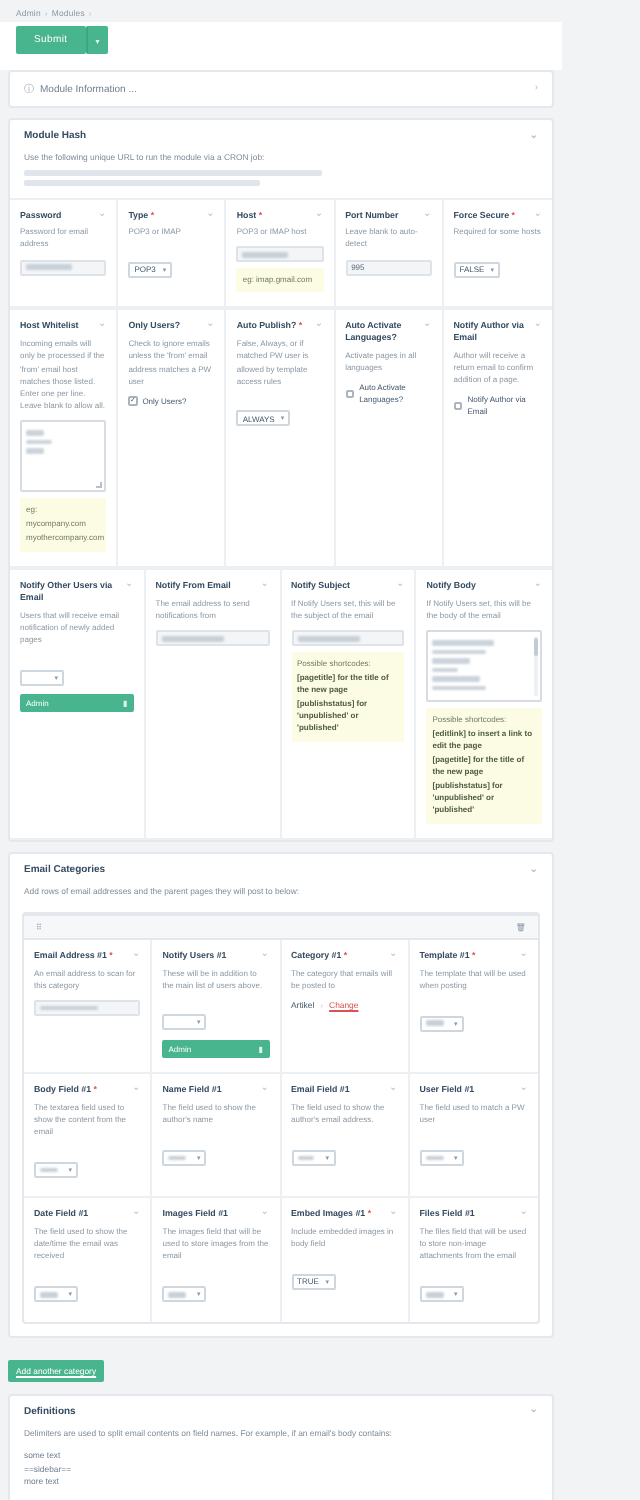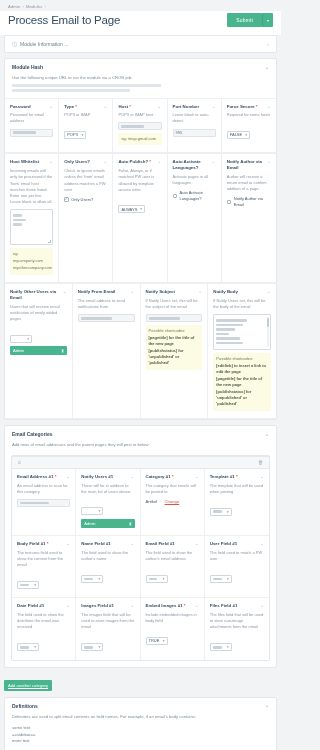--- a/index.html
+++ b/index.html
@@ -256,21 +256,20 @@
 
 <div class="page">
 
   
   <div class="breadcrumb">
     <a href="#">Admin</a><span class="sep">›</span><a href="#">Modules</a><span class="sep">›</span>
   </div>
 
   
   <div class="titlebar">
-    <div class="page-title">Process Email to Page</div>
     <div class="btn-split">
       <button class="btn-primary">Submit</button>
       <button class="btn-caret">▾</button>
     </div>
   </div>
 
   
   <div class="panel">
     <div class="panel-head muted">
       <span><span class="ico">ⓘ</span><span>Module Information ...</span></span>

